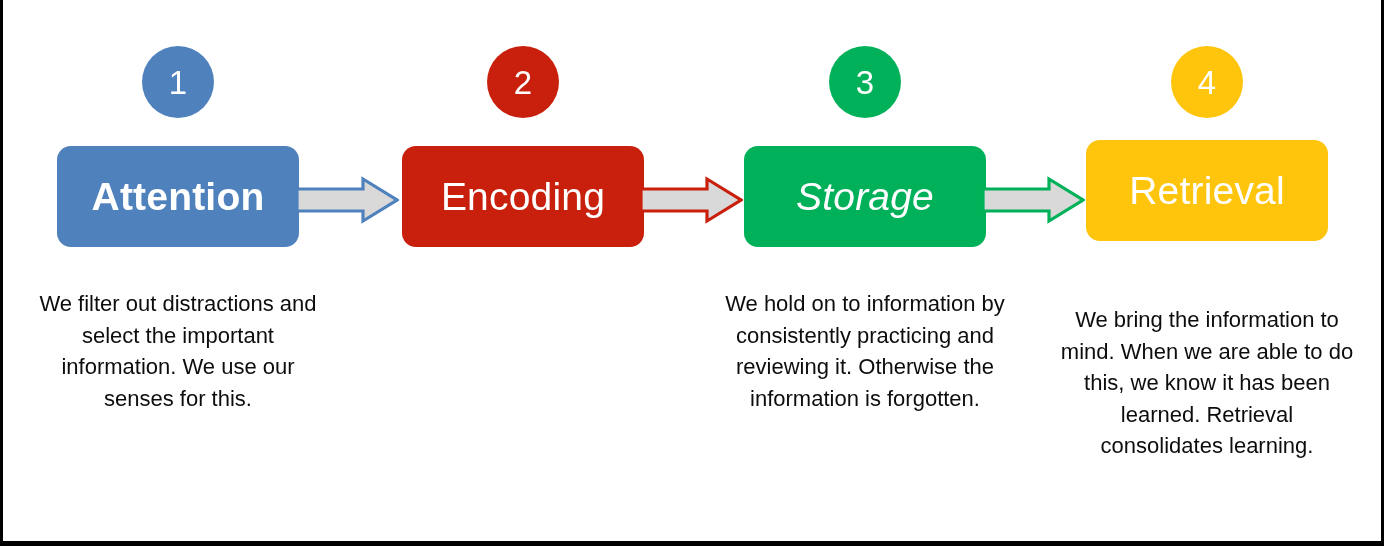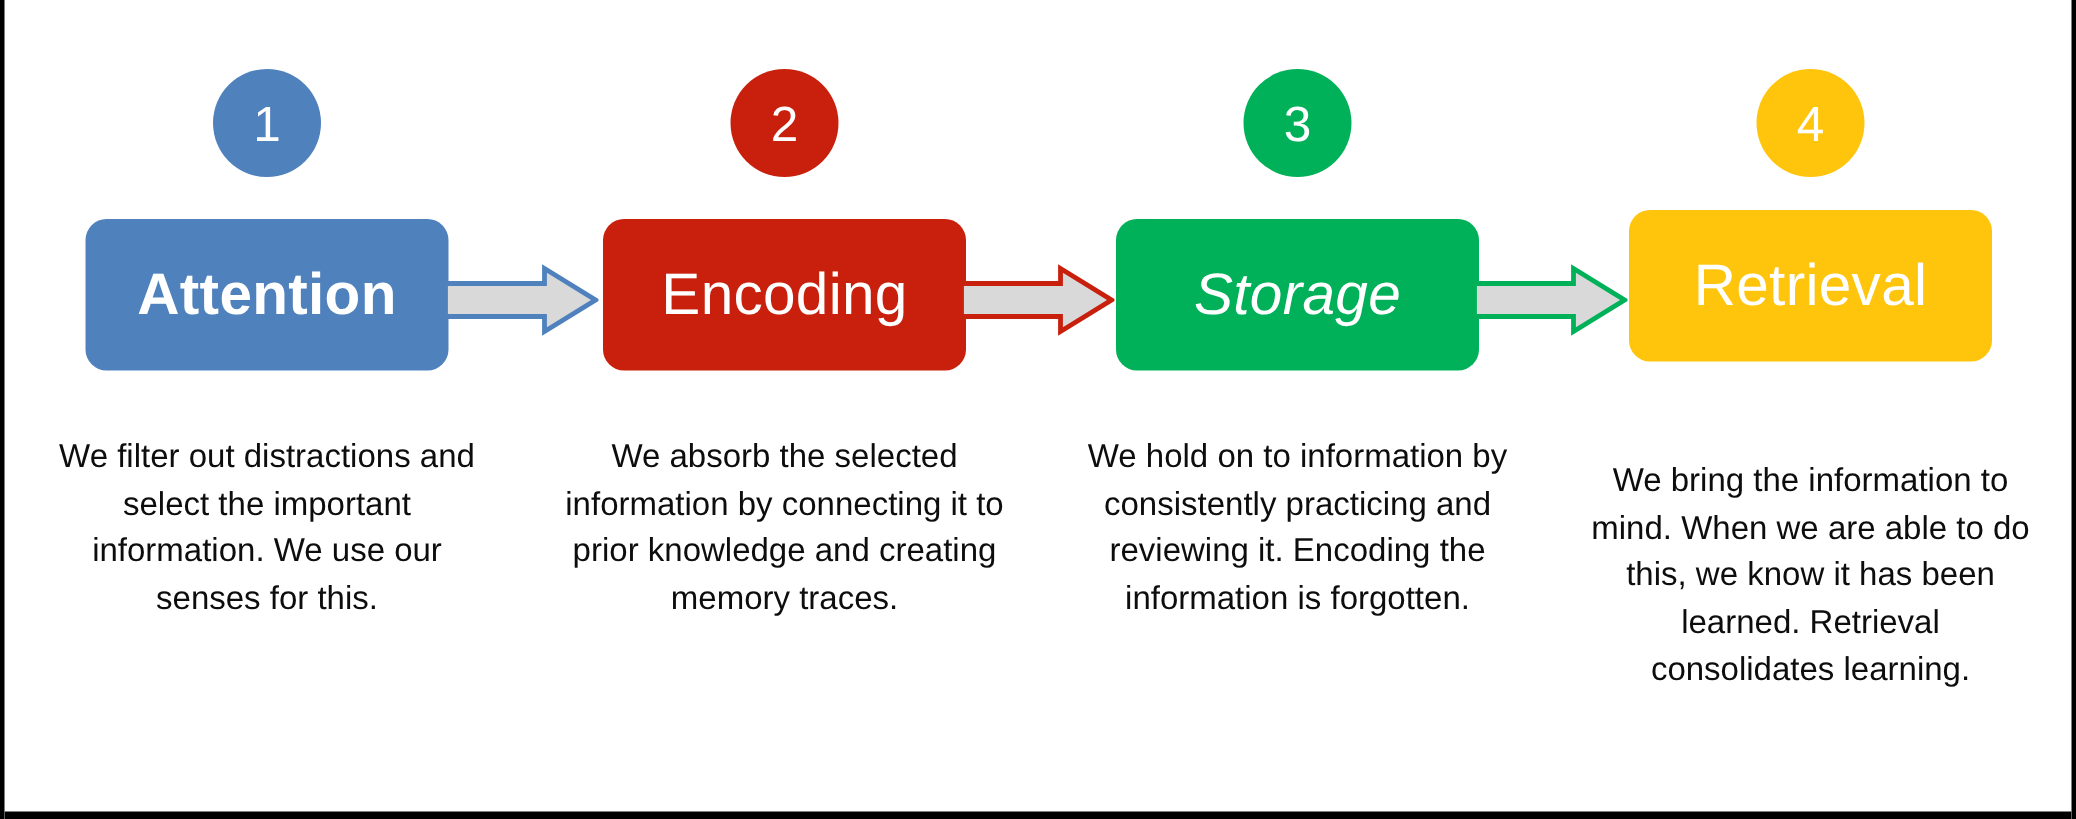--- a/index.html
+++ b/index.html
@@ -131,37 +131,36 @@
       </svg>
     </div>
 
     <div class="stage stage-1">
       <div class="badge" style="background: rgb(200, 32, 13);">
         <span>2</span>
       </div>
       <div class="box" style="background: rgb(200, 32, 13);">
         <span>Encoding</span>
       </div>
-      <div class="desc">We absorb the selected information by connecting it to prior knowledge and creating memory traces.</div>
     </div>
 
     <div class="arrow arrow-1">
       <svg viewBox="0 0 104 48" preserveAspectRatio="none" aria-hidden="true">
         <polygon points="2,13 68,13 68,3 102,24 68,45 68,35 2,35" fill="#D9D9D9" stroke="#C8200D" stroke-width="3.2" stroke-linejoin="miter"></polygon>
       </svg>
     </div>
 
     <div class="stage stage-2">
       <div class="badge" style="background: rgb(0, 177, 89);">
         <span>3</span>
       </div>
       <div class="box" style="background: rgb(0, 177, 89); font-style: italic;">
         <span>Storage</span>
       </div>
-      <div class="desc">We hold on to information by consistently practicing and reviewing it. Encoding the information is forgotten.</div>
+      <div class="desc">We hold on to information by consistently practicing and reviewing it. Otherwise the information is forgotten.</div>
     </div>
 
     <div class="arrow arrow-2">
       <svg viewBox="0 0 104 48" preserveAspectRatio="none" aria-hidden="true">
         <polygon points="2,13 68,13 68,3 102,24 68,45 68,35 2,35" fill="#D9D9D9" stroke="#00B159" stroke-width="3.2" stroke-linejoin="miter"></polygon>
       </svg>
     </div>
 
     <div class="stage stage-3">
       <div class="badge" style="background: rgb(255, 196, 12);">

